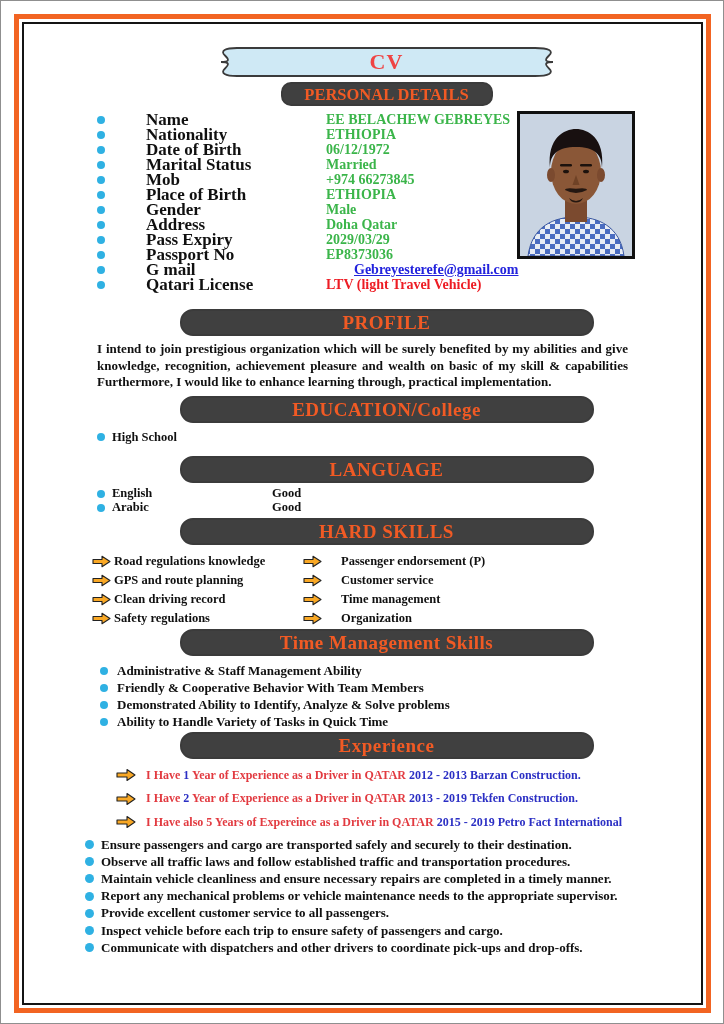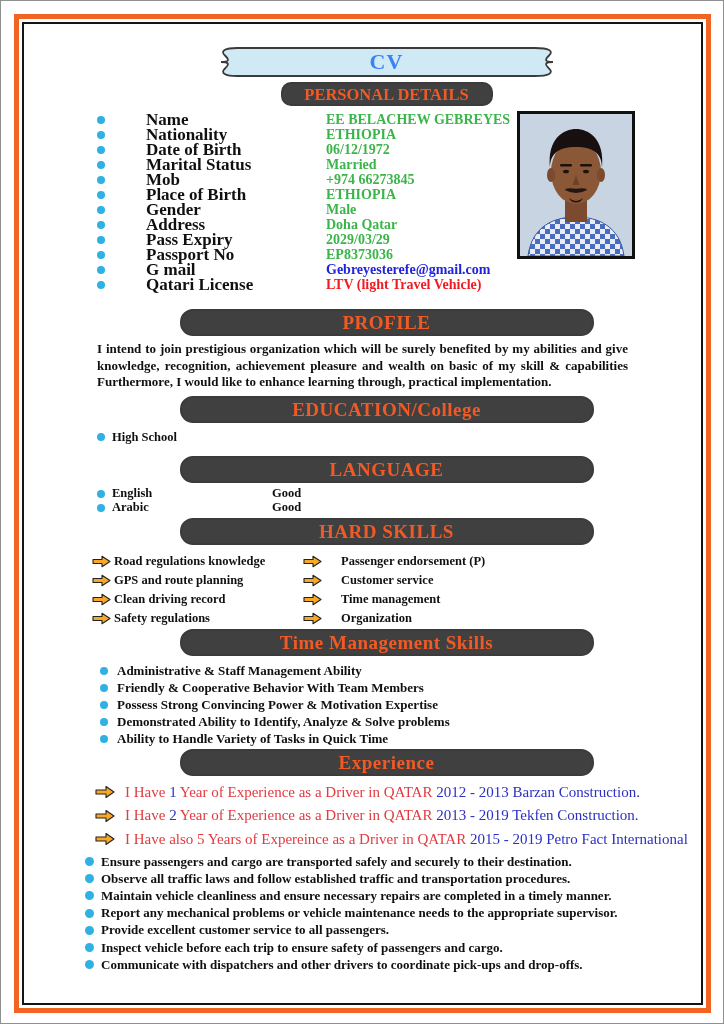--- a/index.html
+++ b/index.html
@@ -25,31 +25,31 @@
     background:#404040; border:2px solid #3b3b3b; border-radius:13px;
     color:#f15a24; font-weight:bold; box-sizing:border-box;
   }
   .banner.std   { width:414px; height:27px; line-height:24px; font-size:19px; letter-spacing:.5px; }
   .banner.pd    { width:212px; height:24px; line-height:21px; font-size:16.5px; border-radius:10px; margin-top:-1px; }
   .cv-wrap { position:relative; display:inline-block; left:24px; width:340px; height:34px; }
   .cv-wrap svg { position:absolute; left:0; top:0; }
   .cv-text {
     position:absolute; left:0; top:0; width:100%; height:100%;
     line-height:33px; text-align:center; font-size:22px; font-weight:bold;
-    color:#3b82f6; letter-spacing:1px;
+    color:#ef4444; letter-spacing:1px;
   }
 
   
   .personal-wrap { position:relative; margin-top:6px; }
   .p-row { display:flex; align-items:center; height:15px; padding-left:73px; }
   .dot { width:8px; height:8px; border-radius:50%; background:#2fb1e3; margin-right:7px; flex:none; }
   .p-label { width:180px; font-weight:bold; font-size:17px; color:#101010; flex:none;margin-left:34px; }
   .p-value { font-weight:bold; font-size:14px; white-space:nowrap; }
   .v-green { color:#3bb54a; }
-  .v-link  { color:#2222dd; cursor:pointer; }
+  .v-link  { color:#2222dd; text-decoration:underline; cursor:pointer;margin-left:28px; }
   .v-red   { color:#ed1c24; }
 
   .photo {
     position:absolute; left:516px; top:110px; width:112px; height:142px;
     border:3px solid #101010; background:#c9d4e2;
   }
 
   
   .profile-text {
     margin:5px 0 0 73px; width:531px; font-size:13px; line-height:16.5px;
@@ -69,22 +69,22 @@
   .hsk-left { width:211px; display:flex; align-items:center; gap:3px; flex:none; }
   .hsk-right { display:flex; align-items:center; gap:19px; }
   .arrow { flex:none; display:inline-flex; }
 
   
   .tms-row { display:flex; align-items:center; height:17px; padding-left:76px;
              font-weight:bold; font-size:13px; color:#101010; }
   .tms-row .dot { margin-right:9px; }
 
   
-  .exp-row { display:flex; align-items:center; height:23.5px; padding-left:71px;
-             font-weight:normal; font-size:15px; }
+  .exp-row { display:flex; align-items:center; height:23.5px; padding-left:92px;
+             font-weight:bold; font-size:12px; }
   .exp-row .arrow { margin-right:10px; }
   .exp-red  { color:#e23a40; }
   .exp-blue { color:#2b2fc4; }
 
   
   .duty-row { display:flex; align-items:center; height:17.2px; padding-left:61px;
               font-weight:bold; font-size:13px; color:#101010; }
   .duty-row .dot { width:9px; height:9px; margin-right:7px; }
 </style>
 </head>
@@ -282,24 +282,20 @@
           <div class="banner std">Time Management Skills</div>
         </div>
         <div style="margin-top:7px;">
           <div class="tms-row">
             <span class="dot"></span>
             <span>Administrative &amp; Staff Management Ability</span>
           </div>
           <div class="tms-row">
             <span class="dot"></span>
             <span>Friendly &amp; Cooperative Behavior With Team Members</span>
-          </div>
-          <div class="tms-row">
-            <span class="dot"></span>
-            <span>Possess Strong Convincing Power &amp; Motivation Expertise</span>
           </div>
           <div class="tms-row">
             <span class="dot"></span>
             <span>Demonstrated Ability to Identify, Analyze &amp; Solve problems</span>
           </div>
           <div class="tms-row">
             <span class="dot"></span>
             <span>Ability to Handle Variety of Tasks in Quick Time</span>
           </div>
         </div>

